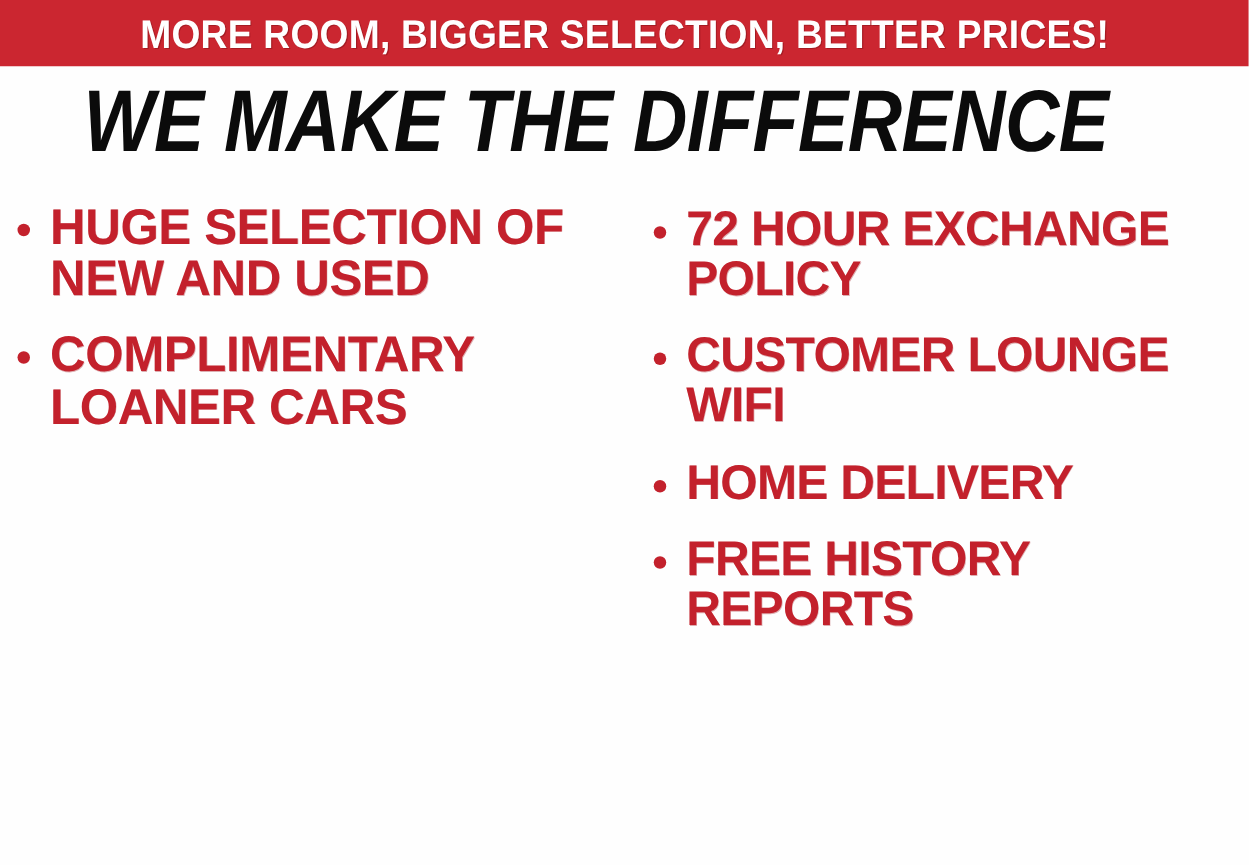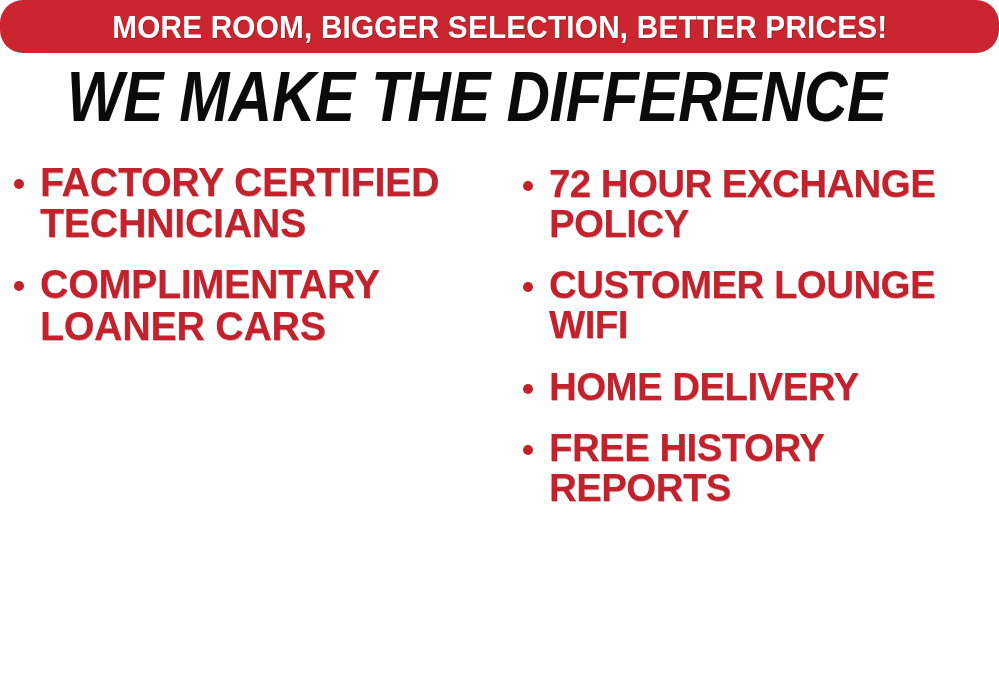--- a/index.html
+++ b/index.html
@@ -27,21 +27,20 @@
     position: absolute;
     left: 0;
     top: 0;
     width: 999px;
     height: 53px;
     background: #cb2630;
     display: flex;
     align-items: center;
     justify-content: center;
     box-sizing: border-box;
-    border-radius: 23px;
   }
   .top-strip-text {
     color: #ffffff;
     font-family: "Liberation Sans", sans-serif;
     font-weight: bold;
     font-size: 32px;
     line-height: 1;
     letter-spacing: 0.2px;
     transform: scaleX(0.93);
     transform-origin: center center;
@@ -142,26 +141,26 @@
   </div>
 
   <div class="headline">
     <span class="headline-text">WE MAKE THE DIFFERENCE</span>
   </div>
 
   <div class="columns">
 
     <div class="column column-left">
 
+      <div class="bullet-item">
+        <span class="bullet-dot"></span>
+        <span class="bullet-label">HUGE SELECTION OF NEW AND USED</span>
+      </div>
 
 
-      <div class="bullet-item">
-        <span class="bullet-dot"></span>
-        <span class="bullet-label">FACTORY CERTIFIED TECHNICIANS</span>
-      </div>
 
       <div class="bullet-item">
         <span class="bullet-dot"></span>
         <span class="bullet-label">COMPLIMENTARY LOANER CARS</span>
       </div>
 
 
     </div>
 
     <div class="column column-right">

